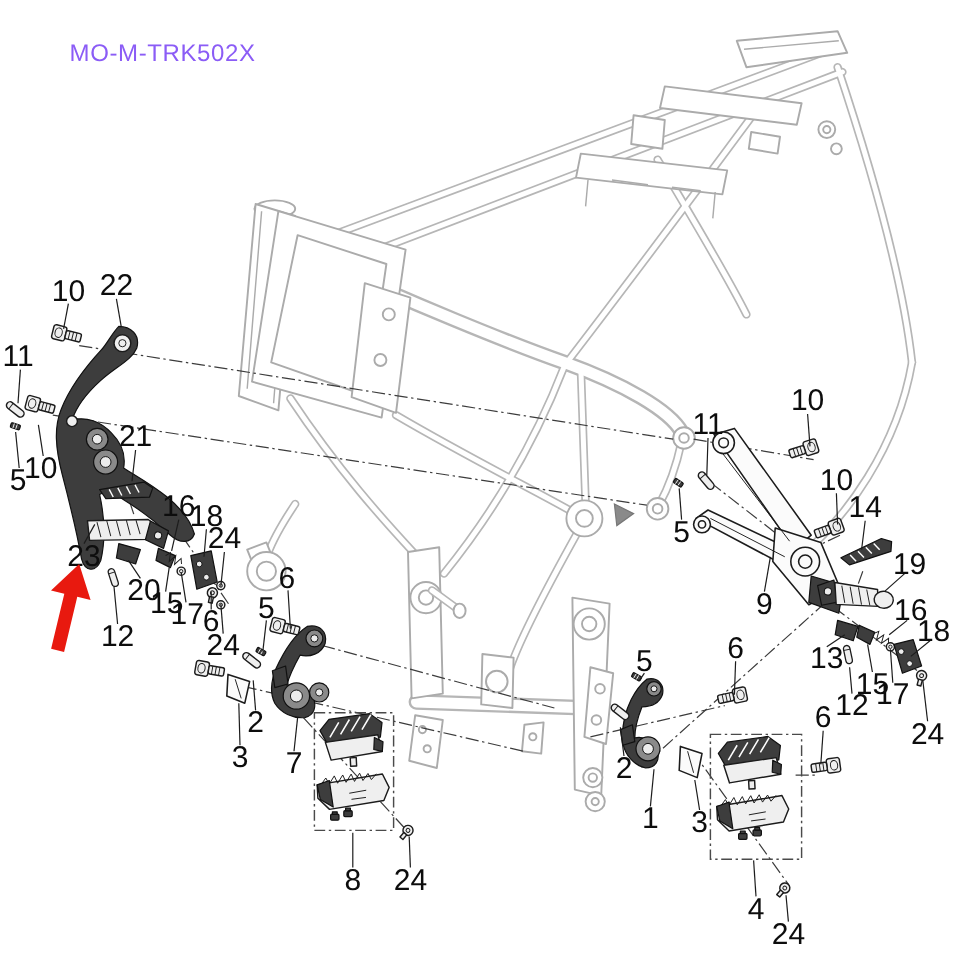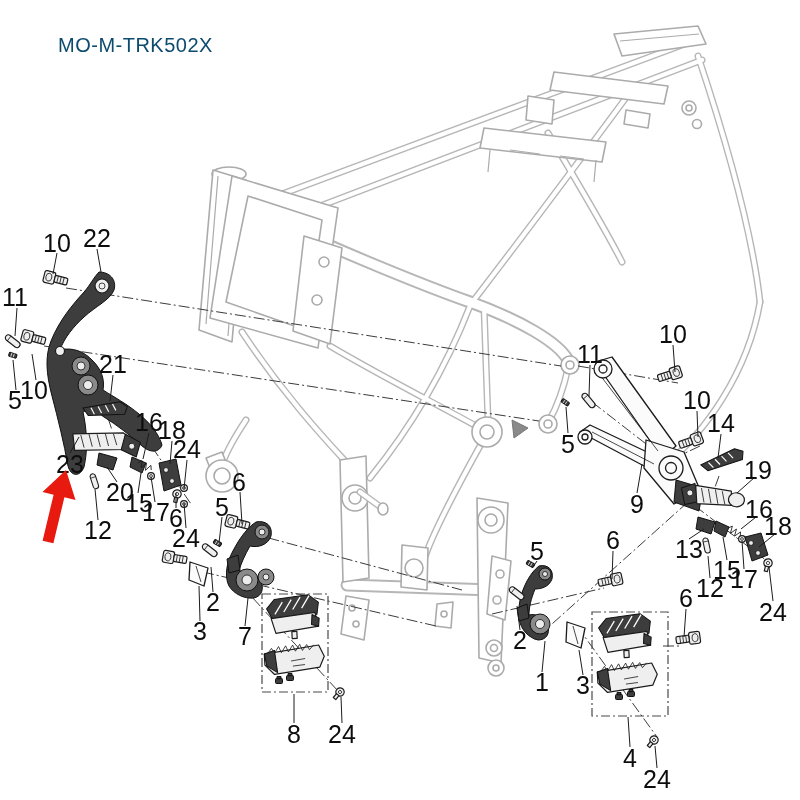--- a/index.html
+++ b/index.html
@@ -453,15 +453,15 @@
         <text x="520" y="640" class="callout">2</text>
         <text x="542" y="682" class="callout">1</text>
         <text x="583" y="685" class="callout">3</text>
         <text x="630" y="758" class="callout">4</text>
         <text x="657" y="779" class="callout">24</text>
       </g>
 
   <polygon points="53.4,543.3 42.6,540.7 53.6,494.7 42.5,492 66,470 75.5,500 64.4,497.3" fill="#e8190f"></polygon>
 </svg>
 
-<div class="title" style="color: #0c4a6e;">MO-M-TRK502X</div>
+<div class="title" style="color: #8b5cf6;">MO-M-TRK502X</div>
 
 </div>
 
 </body></html>

